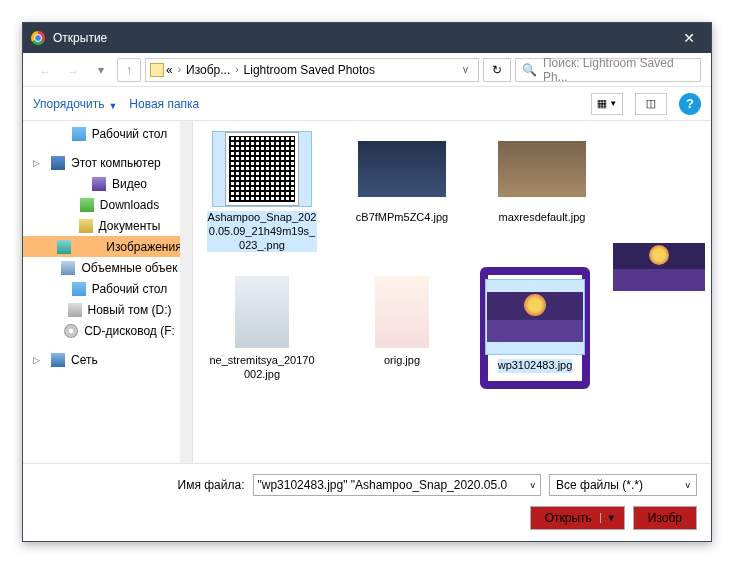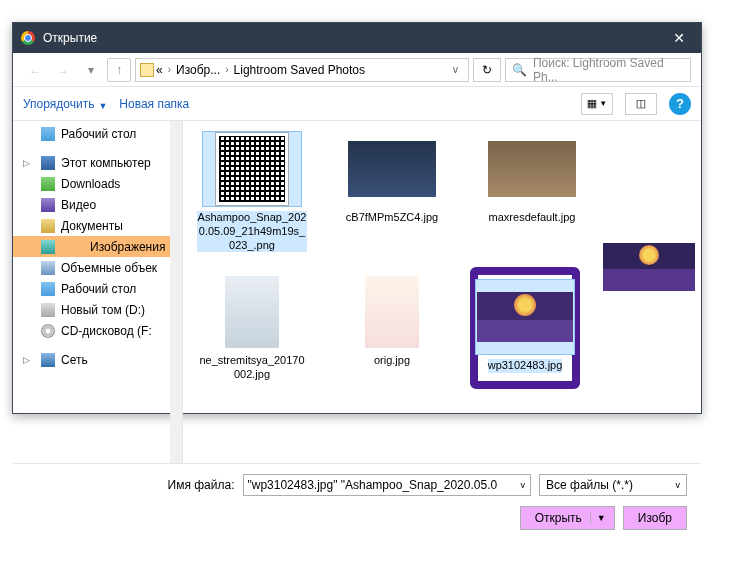--- a/index.html
+++ b/index.html
@@ -1,17 +1,17 @@
 <!DOCTYPE html>
 <html><head>
 <meta charset="utf-8">
 <style>
 * { box-sizing: border-box; margin: 0; padding: 0; font-family: "Segoe UI", Tahoma, sans-serif; }
 body { background: #fff; width: 742px; height: 567px; position: relative; }
-.outer { position: absolute; left: 12px; top: 22px; width: 690px; height: 392px; border: 1px solid #3c4a5a; background: #fff; box-shadow: 0 3px 10px rgba(0,0,0,0.3); }
+.outer { position: absolute; left: 22px; top: 22px; width: 690px; height: 520px; border: 1px solid #3c4a5a; background: #fff; box-shadow: 0 3px 10px rgba(0,0,0,0.3); }
 .titlebar { height: 30px; background: #2f3b4a; color: #fff; display: flex; align-items: center; padding: 0 0 0 8px; font-size: 12px; }
 .titlebar .chrome-icon { width: 14px; height: 14px; border-radius: 50%; background: conic-gradient(#ea4335 0 120deg,#34a853 120deg 240deg,#fbbc05 240deg 360deg); margin-right: 8px; position: relative;}
 .titlebar .chrome-icon::after{content:"";position:absolute;inset:3px;border-radius:50%;background:#4285f4;border:1px solid #fff;}
 .titlebar .title { flex: 1; }
 .titlebar .close { width: 44px; height: 30px; display: flex; align-items: center; justify-content: center; font-size: 14px; cursor: pointer;}
 .navrow { height: 34px; display: flex; align-items: center; gap: 4px; padding: 4px 10px; border-bottom: 1px solid #e5e5e5;}
 .navrow .navbtn { width: 24px; height: 24px; border: 1px solid transparent; display:flex; align-items:center; justify-content:center; color:#888; font-size:12px; border-radius:2px;}
 .navrow .navbtn.disabled{color:#ccc;}
 .navrow .upbtn{border:1px solid #ccc;}
 .breadcrumb { flex: 1; height: 24px; border: 1px solid #ccc; display: flex; align-items: center; font-size: 12px; padding: 0 4px; gap: 2px; }
@@ -24,21 +24,21 @@
 .toolbar .organize{color:#1a5fbf;display:flex;align-items:flex-end;gap:4px;}
 .toolbar .newfolder{color:#1a5fbf;}
 .toolbar .spacer{flex:1;}
 .toolbar .viewbtn{width:32px;height:22px;border:1px solid #ccc;display:flex;align-items:center;justify-content:center;font-size:11px;gap:2px;}
 .toolbar .helpbtn{width:22px;height:22px;border-radius:50%;background:#1a9de0;color:#fff;display:flex;align-items:center;justify-content:center;font-size:13px;font-weight:bold;}
 .body{display:flex;height:342px;}
 .sidebar{width:170px;border-right:1px solid #e5e5e5;overflow:hidden;padding:2px 0;font-size:12px;position:relative;}
 .sidebar::after{content:"";position:absolute;right:0;top:0;bottom:0;width:12px;background:#f0f0f0;}
 .sidebar::before{content:"";position:absolute;right:2px;top:2px;width:8px;height:40px;background:#c8c8c8;border-radius:2px;}
 .tree-item{display:flex;align-items:center;height:21px;padding:0 4px 0 28px;gap:6px;white-space:nowrap;}
-.tree-item.indent1{}
+.tree-item.indent1{justify-content:center;}
 .tree-item.selected{background:#fdba74;gap:35px;}
 .tree-item .exp{position:absolute;margin-left:-18px;font-size:9px;color:#666;}
 .tree-item .icon{width:14px;height:14px;flex:none;}
 .icon-desktop{background:linear-gradient(#7ec0f0,#4a9fe0);}
 .icon-pc{background:linear-gradient(#5a8fd0,#30609a);}
 .icon-dl{background:linear-gradient(#86d47a,#4bab3c);}
 .icon-video{background:linear-gradient(#9e89cf,#5a3da4);}
 .icon-doc{background:linear-gradient(#f0d888,#cfa93c);}
 .icon-img{background:linear-gradient(#7fd6d0,#2f9e96);}
 .icon-vol{background:linear-gradient(#bcd4eb,#6a94be);}
@@ -64,21 +64,21 @@
 .thumb-city{width:96px;height:50px;background:linear-gradient(#3e2a6c 0 55%,#5a3f94 55% 100%);position:relative;}
 .thumb-city::after{content:"";position:absolute;left:50%;top:2px;transform:translateX(-50%);width:22px;height:22px;border-radius:50%;background:radial-gradient(circle,#f6d35b 40%,#e28b4b 70%);}
 .preview{position:absolute;right:6px;top:122px;width:92px;height:48px;background:linear-gradient(#30235a 0 55%,#55368c 55% 100%);}
 .preview::after{content:"";position:absolute;left:50%;top:2px;transform:translateX(-50%);width:20px;height:20px;border-radius:50%;background:radial-gradient(circle,#f6d35b 40%,#e28b4b 70%);}
 .footer{padding:10px 14px 12px;border-top:1px solid #e5e5e5;}
 .fname-row{display:flex;align-items:center;gap:8px;font-size:12px;margin-bottom:10px;justify-content:flex-end;}
 .fname-row label{white-space:nowrap;}
 .fname-input{flex:0 0 288px;height:22px;border:1px solid #adadad;font-size:12px;padding:0 4px;}
 .filter{width:148px;height:22px;border:1px solid #adadad;display:flex;align-items:center;justify-content:space-between;padding:0 6px;font-size:12px;}
 .btnrow{display:flex;gap:8px;justify-content:flex-end;}
-.btn{height:24px;border:1px solid #adadad;background:#f0abfc;font-size:12px;padding:0 14px;display:flex;align-items:center;}
+.btn{height:24px;border:1px solid #adadad;background:#b91c1c;font-size:12px;padding:0 14px;display:flex;align-items:center;}
 .btn.primary{padding-right:4px;}
 .btn .split{border-left:1px solid #adadad;margin-left:8px;padding:0 4px 0 6px;font-size:9px;}
 </style>
 </head>
 <body>
 
 <div class="outer">
 
   <div class="titlebar">
     <div class="chrome-icon"></div>
@@ -130,26 +130,26 @@
           <span class="icon icon-desktop"></span>
           <span>Рабочий стол</span>
         </div>
         <div style="height: 8px;"></div>
         <div class="tree-item">
           <span class="exp">▷</span>
           <span class="icon icon-pc"></span>
           <span>Этот компьютер</span>
         </div>
         <div class="tree-item indent1">
+          <span class="icon icon-video"></span>
+          <span>Видео</span>
+        </div>
+        <div class="tree-item indent1">
           <span class="icon icon-dl"></span>
           <span>Downloads</span>
-        </div>
-        <div class="tree-item indent1">
-          <span class="icon icon-video"></span>
-          <span>Видео</span>
         </div>
         <div class="tree-item indent1">
           <span class="icon icon-doc"></span>
           <span>Документы</span>
         </div>
         <div class="tree-item indent1 selected">
           <span class="icon icon-img"></span>
           <span>Изображения</span>
         </div>
         <div class="tree-item indent1">

